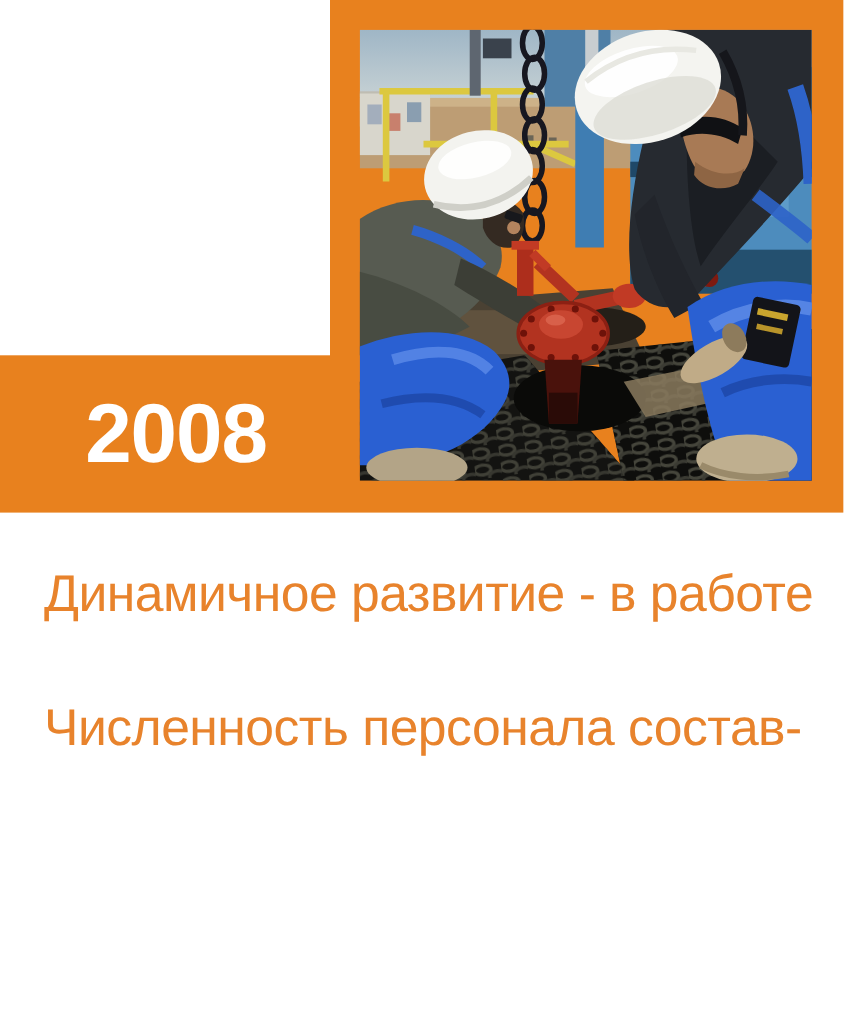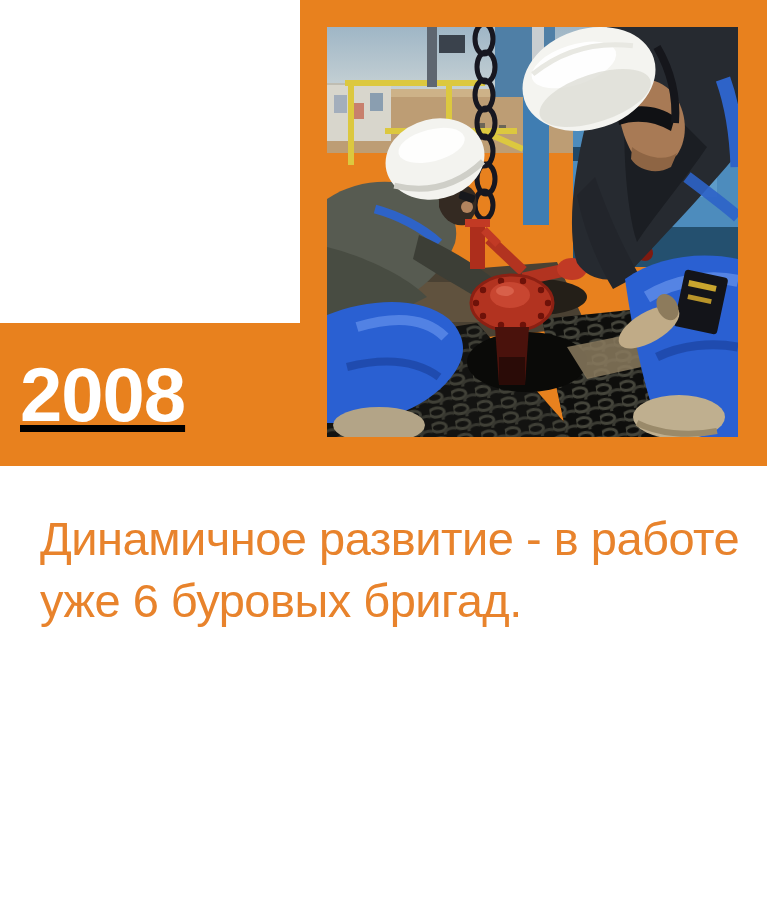--- a/index.html
+++ b/index.html
@@ -15,21 +15,21 @@
     position: absolute;
     left: 300px; top: 0;
     width: 467px; height: 466px;
     background: var(--accent, #E8811E);
   }
   .accent-year-band {
     position: absolute;
     left: 0; top: 323px;
     width: 300px; height: 143px;
     background: var(--accent, #E8811E);
-    display: flex; align-items: center;  text-decoration: underline;
+    display: flex; align-items: center; justify-content: center;
   }
   .year-label {
     color: var(--year-color, #FFFFFF);
     font-size: 76px;
     font-weight: 700;
     letter-spacing: -1px;
     text-indent: 20px;
     line-height: 1;
   }
   .photo {
@@ -222,19 +222,19 @@
         </g>
         <ellipse cx="352" cy="390" rx="46" ry="22" fill="#BFAF8F"></ellipse>
         <path d="M310,396 C330,406 360,410 390,404" stroke="#9A8A6A" stroke-width="6" fill="none"></path>
       </g>
     </svg>
   </div>
 
   <div class="body-text">
     <div class="paragraph">
       <div class="text-line">Динамичное развитие - в работе</div>
-      <div class="text-line">уже 6 буровых бригад.</div>
     </div>
     <div class="paragraph">
+      <div class="text-line">Численность персонала состав-</div>
     </div>
   </div>
 
 </div>
 
 </body></html>

